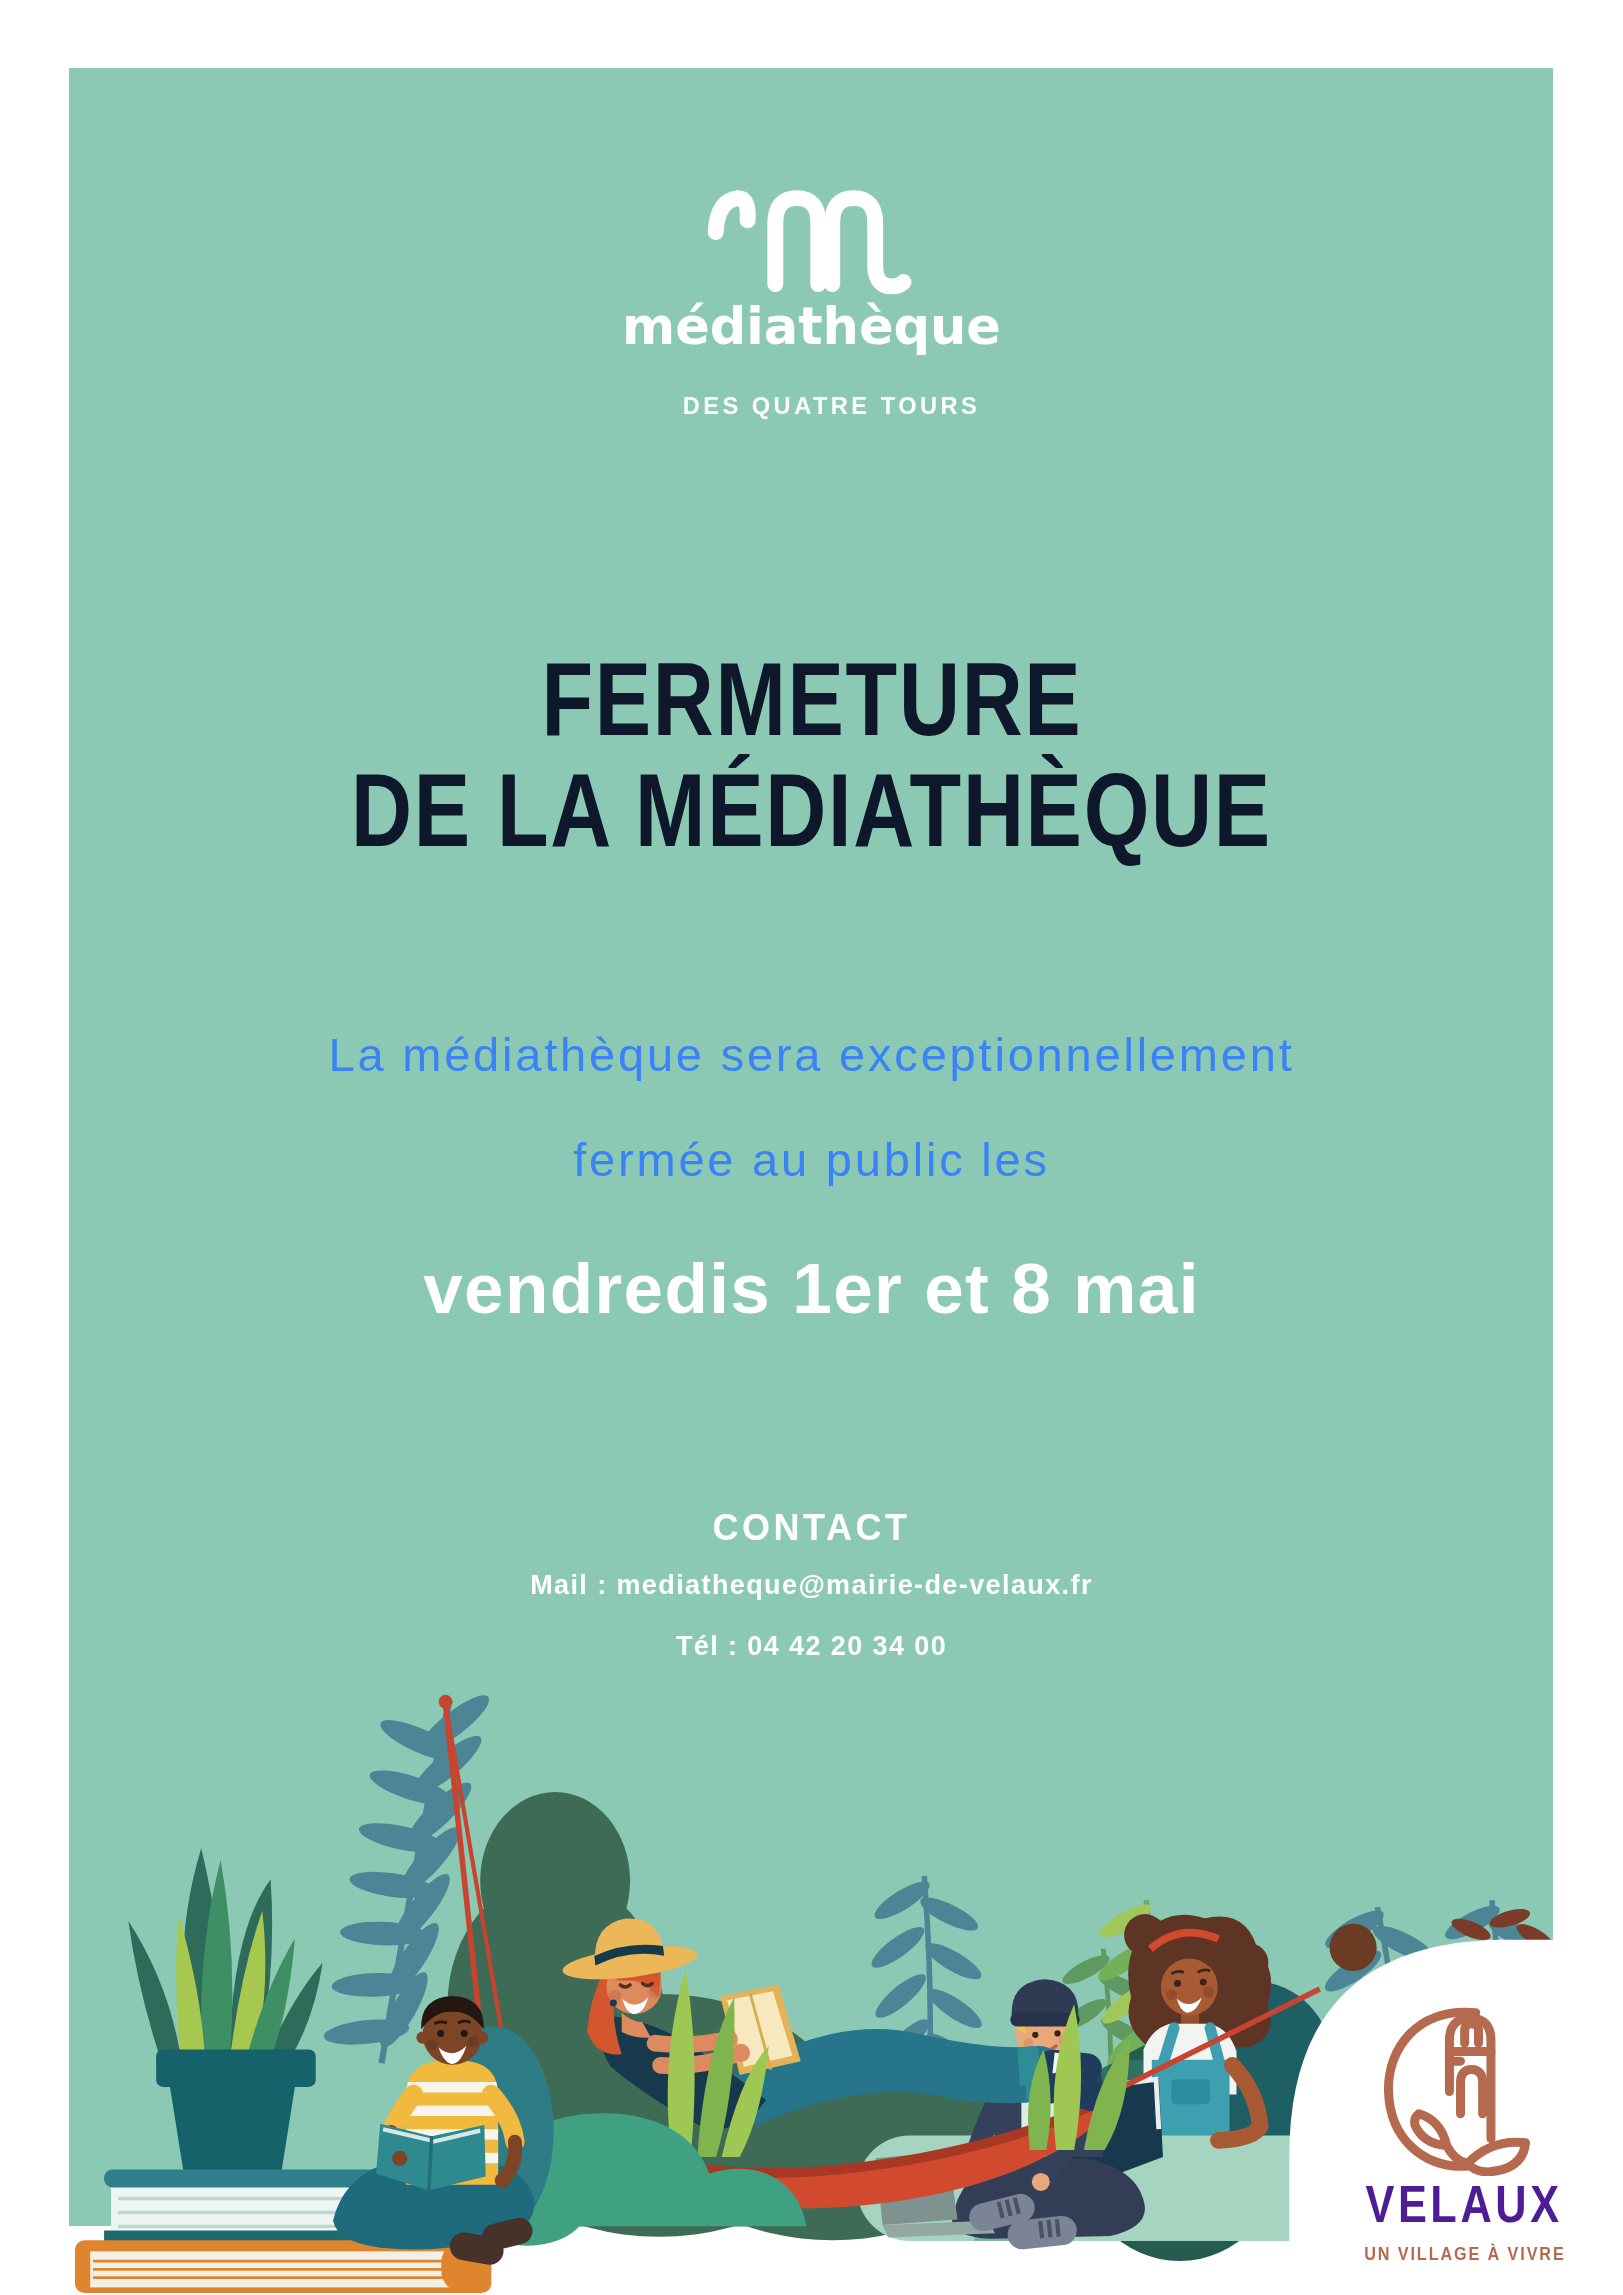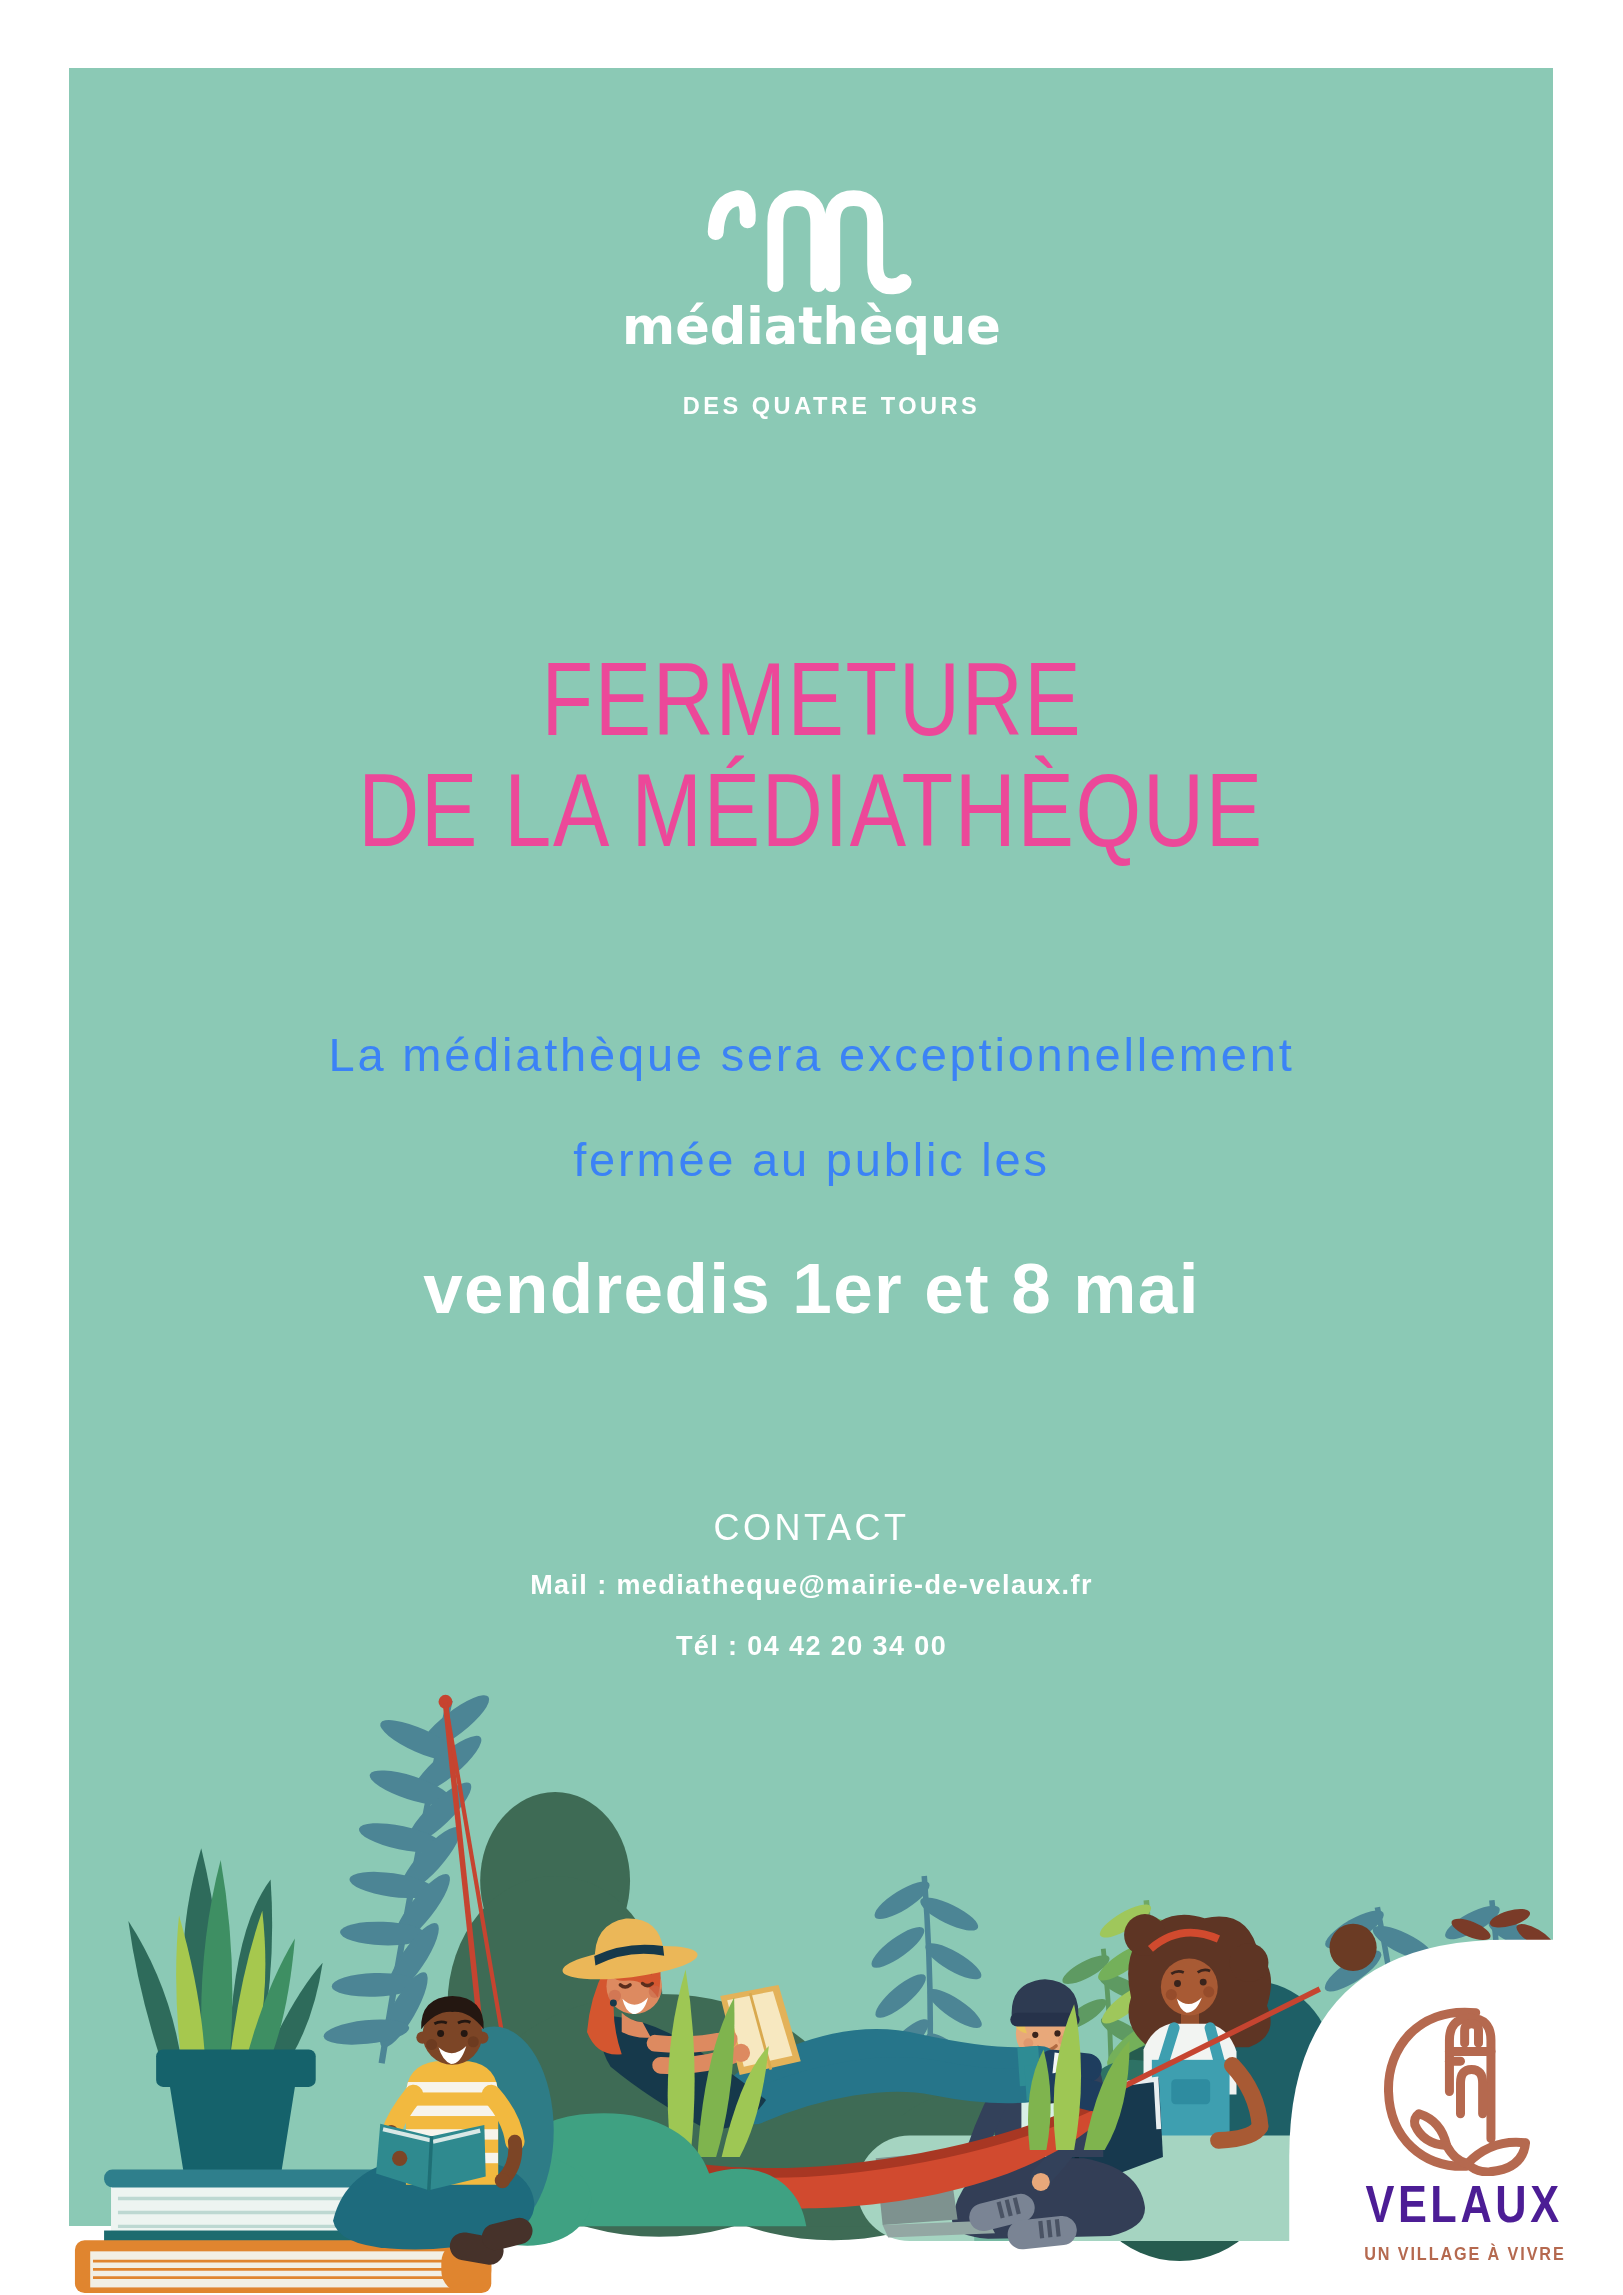--- a/index.html
+++ b/index.html
@@ -4,28 +4,28 @@
 <style>
   html,body{margin:0;padding:0;background:#ffffff;}
   .page{position:relative;width:1623px;height:2295px;background:#ffffff;overflow:hidden;
         font-family:"Liberation Sans",sans-serif;}
   .panel{position:absolute;left:69px;top:68px;width:1484px;height:2158px;background:#8BC9B5;}
   .abs{position:absolute;left:0;width:1623px;text-align:center;}
   .logo-m{position:absolute;left:706px;top:173px;}
   .logo-title{top:297px;color:#ffffff;font-family:"DejaVu Sans",sans-serif;
               font-weight:bold;font-size:51px;letter-spacing:0px;}
   .logo-sub{top:393px;color:#ffffff;font-weight:bold;font-size:23.6px;letter-spacing:3.5px;margin-left:20px;}
-  .heading{top:644px;color:#ec4899;font-weight:normal;font-size:103px;line-height:111px;}
+  .heading{top:644px;color:#0f172a;font-weight:bold;font-size:103px;line-height:111px;}
   .heading .squeeze{display:inline-block;transform:scaleX(0.82);transform-origin:center;
                     letter-spacing:2.1px;white-space:nowrap;}
   .msg{color:#3b82f6;font-size:47px;letter-spacing:2.8px;}
   .msg1{top:1027px;}
   .msg2{top:1132px;}
   .dates{top:1248px;color:#ffffff;font-weight:bold;font-size:71px;letter-spacing:1.4px;}
-  .contact-title{top:1507px;color:#ffffff;font-weight:normal;font-size:36px;letter-spacing:3.5px;}
+  .contact-title{top:1507px;color:#ffffff;font-weight:bold;font-size:36px;letter-spacing:3.5px;}
   .contact-line{color:#ffffff;font-size:27px;letter-spacing:1.4px;font-weight:bold;}
   .contact-mail{top:1570px;}
   .contact-tel{top:1631px;}
   .illu{position:absolute;left:0;top:1671px;width:1623px;height:625px;}
   .velaux-icon{position:absolute;left:1377px;top:2003px;}
   .velaux-name{position:absolute;left:1329px;top:2175px;width:271px;text-align:center;
                color:#4c1d95;font-weight:bold;font-size:51px;}
   .velaux-name .squeeze{display:inline-block;transform:scaleX(0.85);transform-origin:center;
                         letter-spacing:4.2px;white-space:nowrap;}
   .velaux-tag{position:absolute;left:1329px;top:2229px;width:271px;text-align:center;

